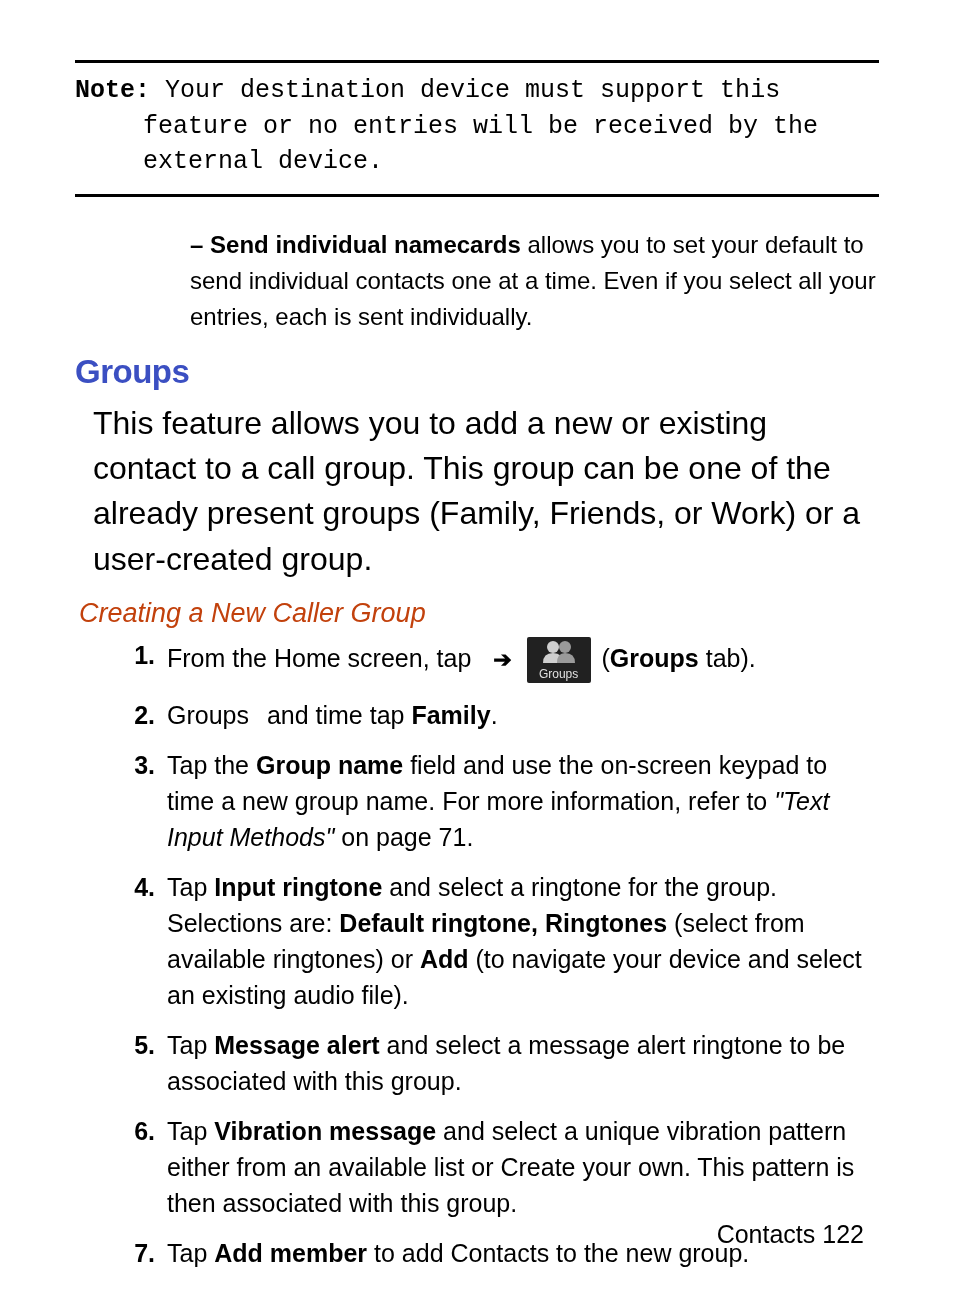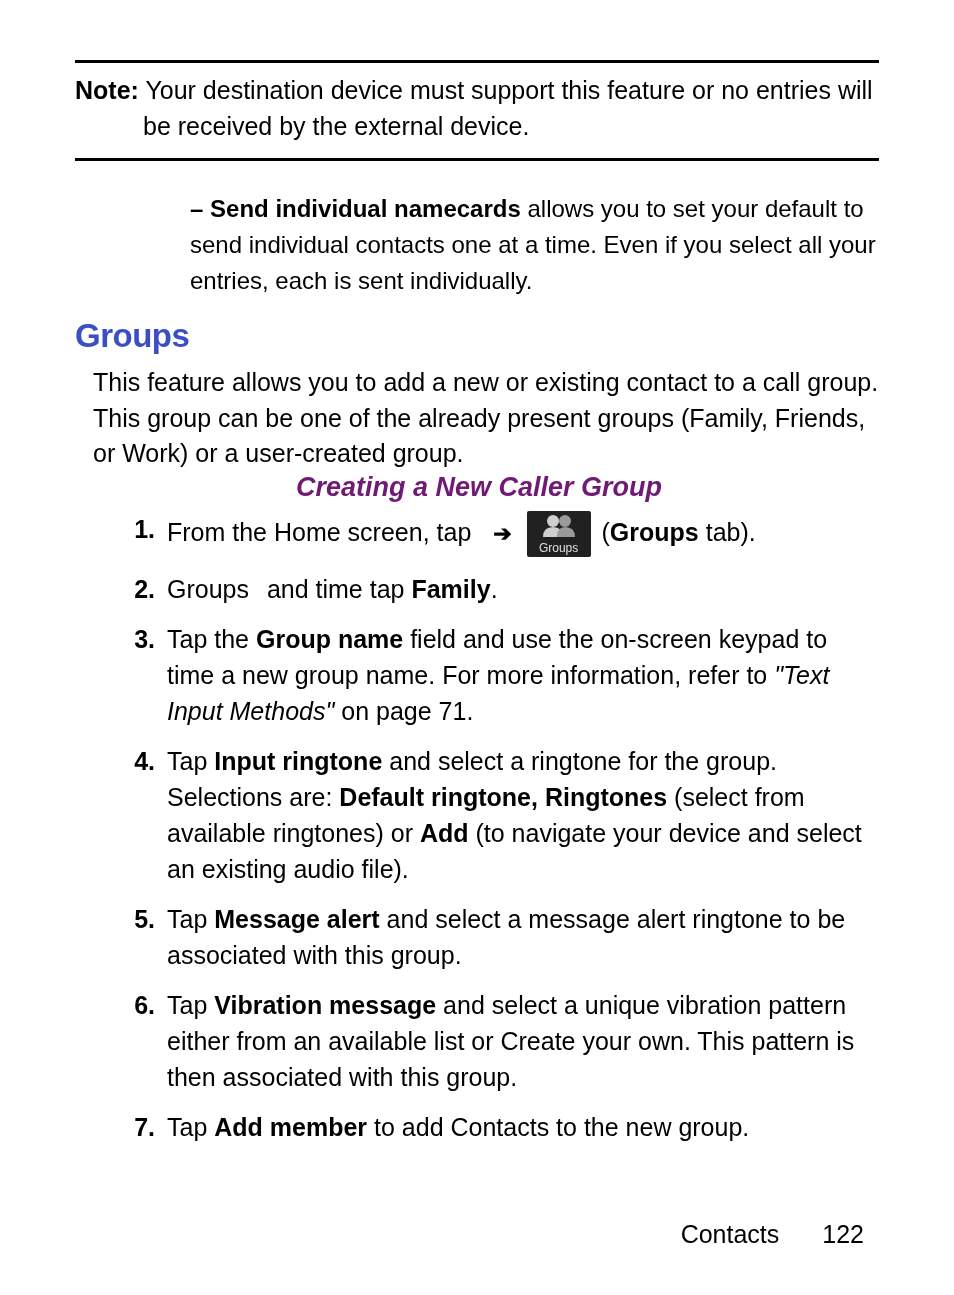--- a/index.html
+++ b/index.html
@@ -14,53 +14,53 @@
     }
     .note-block {
       border-top: 3px solid #000;
       border-bottom: 3px solid #000;
       padding: 10px 0 14px 0;
       margin-bottom: 30px;
       font-size: 25px;
       line-height: 1.42;
     }
     .note-label { font-weight: bold; }
-    .note-block .wrap { display: block; padding-left: 68px; text-indent: -68px; }
+    .note-block .wrap { display: block; padding-left: 68px; text-indent: -68px; font-family: Liberation Mono, monospace; }
     .bullet-block {
       padding-left: 115px;
       font-size: 24px;
       line-height: 1.5;
       font-family: "Arial Narrow", Arial, sans-serif;
       font-stretch: condensed;
       margin-bottom: 18px;
     }
     .bullet-block .dash { font-weight: bold; }
     .bullet-block .bold { font-weight: bold; margin-top: 21px; }
     .section-heading {
       font-size: 33px;
       font-weight: 900;
       color: #3b4fc2;
       margin-bottom: 10px;
       font-family: Arial, Helvetica, sans-serif;
       letter-spacing: -0.5px;
     }
     .section-intro {
-      font-size: 25px;
+      font-size: 32px;
       line-height: 1.42;
       margin-left: 18px;
+      margin-bottom: 16px;
     }
     .subsection-heading {
       font-size: 27px;
-      font-weight: bold;
+      font-weight: normal;
       font-style: italic;
-      color: #701a75;
+      color: #c2410c;
       margin-left: 4px;
       margin-bottom: 8px;
       font-family: Arial, Helvetica, sans-serif;
-      text-align: center;
     }
     ol.steps {
       list-style: none;
       counter-reset: step;
       margin-left: 30px;
     }
     ol.steps > li {
       counter-increment: step;
       position: relative;
       padding-left: 62px;
@@ -99,21 +99,21 @@
       margin: 0 4px;
     }
     .icon-groups svg { width: 36px; height: 26px; margin-top: 2px; }
     .icon-groups .lbl { display: block; font-size: 12px; color: #e0e0e0; line-height: 1; position: absolute; bottom: 3px; width: 100%; text-align: center; }
     .footer {
       position: absolute;
       bottom: 46px;
       right: 90px;
       font-size: 25px;
     }
-    .footer .sec { margin-right: 36px; }
+    .footer .sec { }
   </style>
 </head>
 <body>
 
 <div class="note-block">
   <span class="wrap">
     <span class="note-label">Note:</span>
     <span>Your destination device must support this feature or no entries will be received by the external device.</span>
   </span>
 </div>

